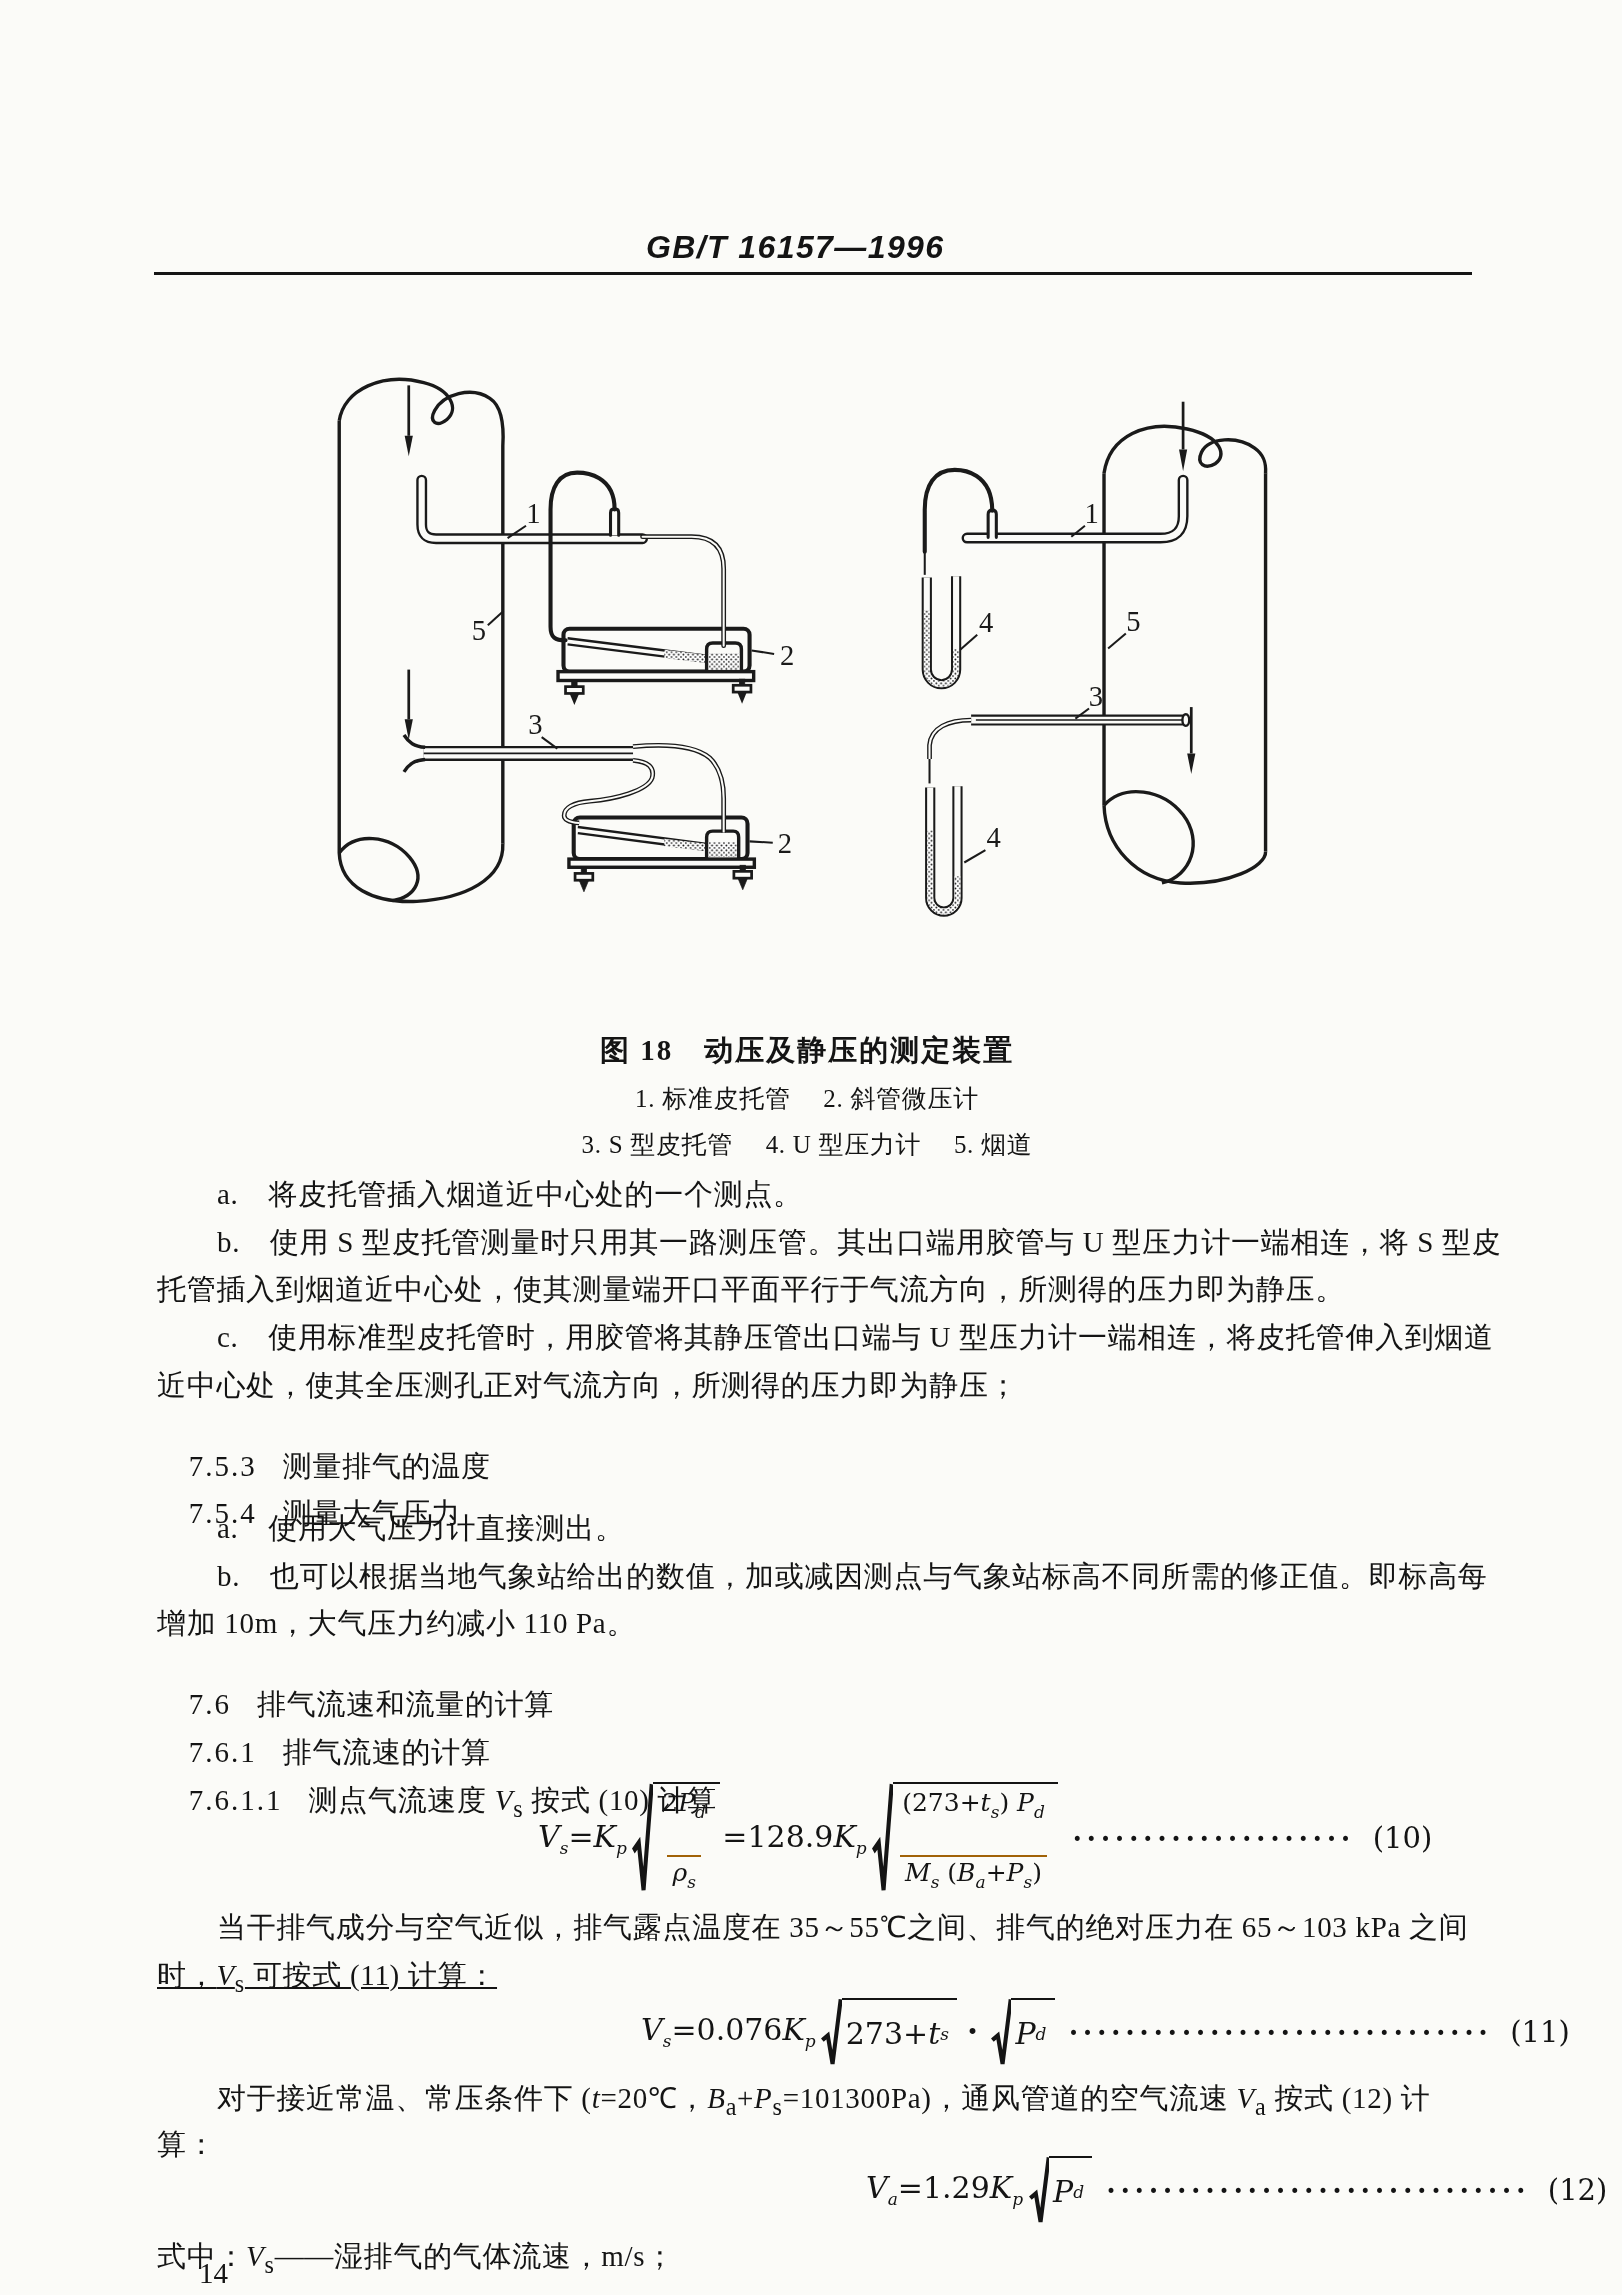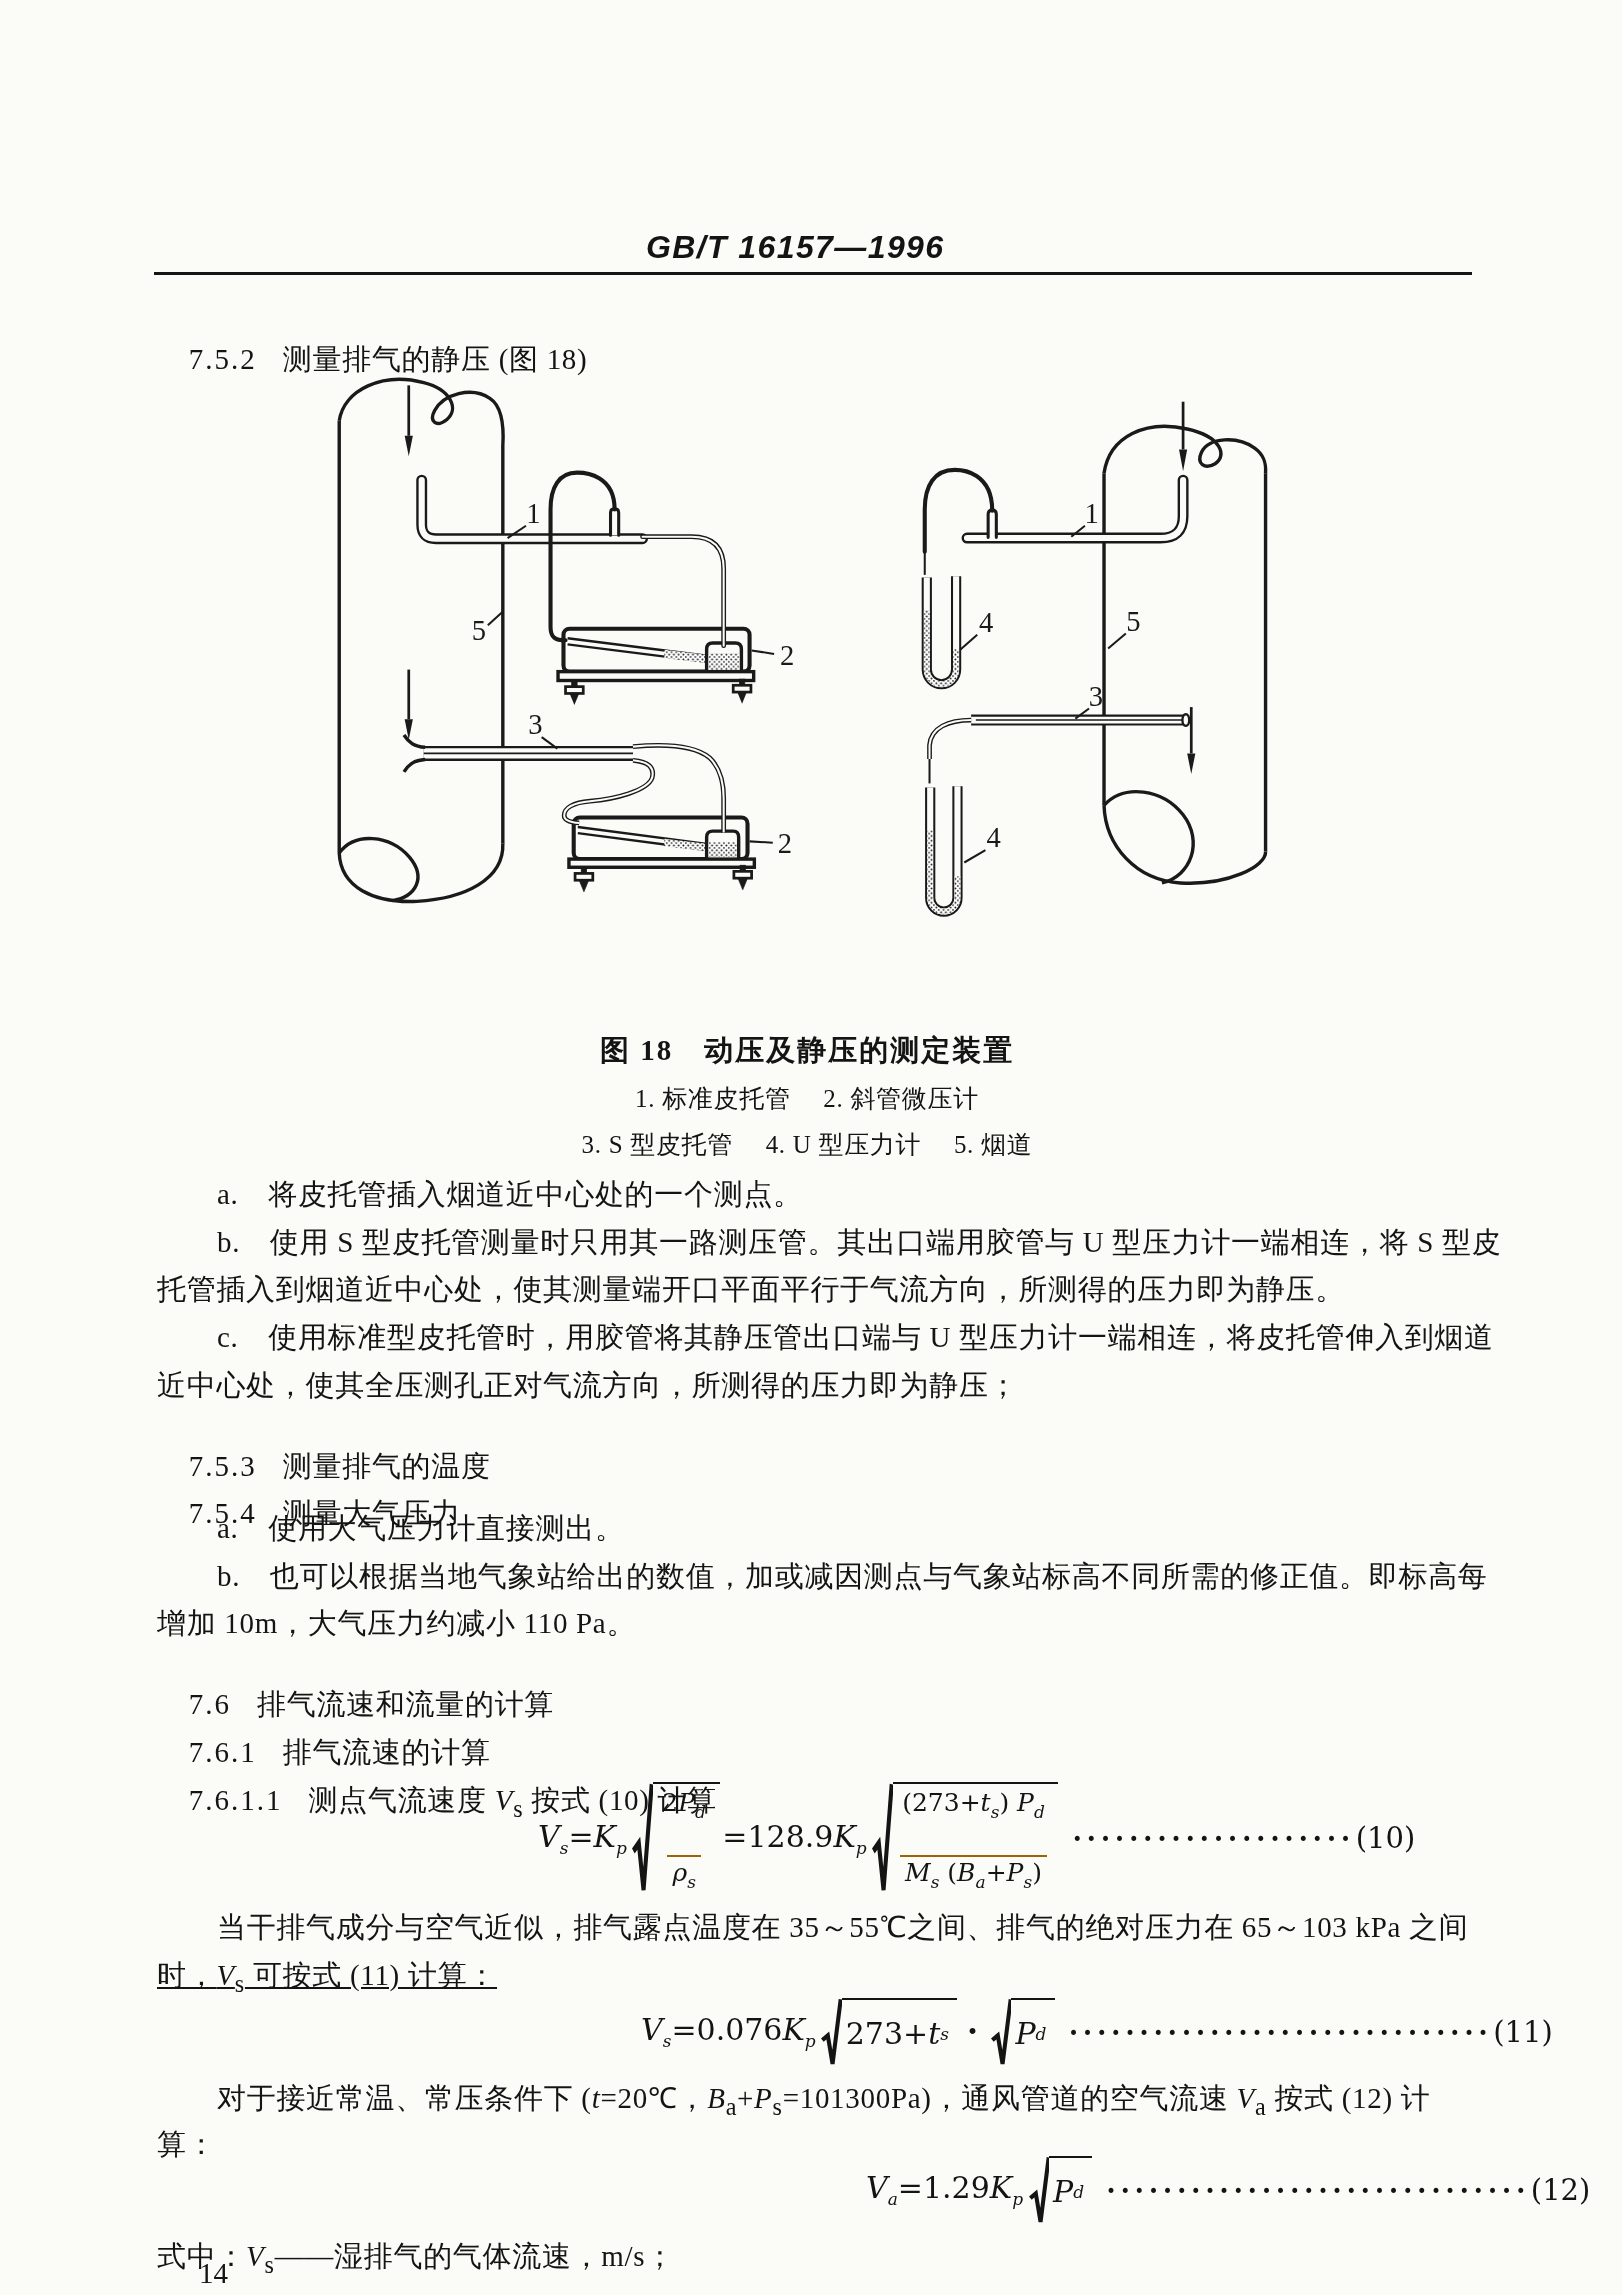--- a/index.html
+++ b/index.html
@@ -23,34 +23,31 @@
         font-size:25px;line-height:1.15;gap:31px;}
   .frac .den{border-top:2px solid #a16207;padding:2px 5.5px 0 5.5px;}
   .frac .num{padding:0 5.5px 2px 5.5px;}
   .rad{display:inline-flex;align-items:stretch;margin:0 2.7px 0 5.5px;}
   .rad .sign{width:20.4px;display:flex;}
   .rad .sign svg{width:20.4px;height:auto;flex:1;}
   .rad .bdy{border-top:2.7px solid #141414;display:flex;align-items:center;
             padding:4.1px 8.2px 1.4px 4.1px;}
   .dots{font-family:"DejaVu Sans",sans-serif;font-size:17px;letter-spacing:4.1px;
         margin-left:11px;transform:translateY(1.4px);}
-  .eqno{margin-left:1px;font-size:29px;text-align:center;}
+  .eqno{margin-left:18px;font-size:29px;text-align:center;}
   .mdot{margin:0 6.8px;font-size:20.4px;}
 </style>
 </head>
 <body>
 
 <div class="page">
 
   <div class="hdr">GB/T 16157—1996</div>
   <div class="hrule"></div>
 
-  <div class="line sec" style="left:157px;top:307px;">
-    <span class="no">7.5.2</span><span>测量排气的静压 (图 18)</span>
-  </div>
 
   <svg class="fig" width="1118" height="668" viewBox="420 520 1640 980">
     <defs>
       <pattern id="stip" width="7" height="7" patternUnits="userSpaceOnUse">
         <rect width="7" height="7" fill="#ffffff"></rect>
         <circle cx="2" cy="2" r="1.4" fill="#1a1a1a"></circle>
         <circle cx="5.5" cy="5.5" r="1.2" fill="#1a1a1a"></circle>
       </pattern>
     </defs>
 

